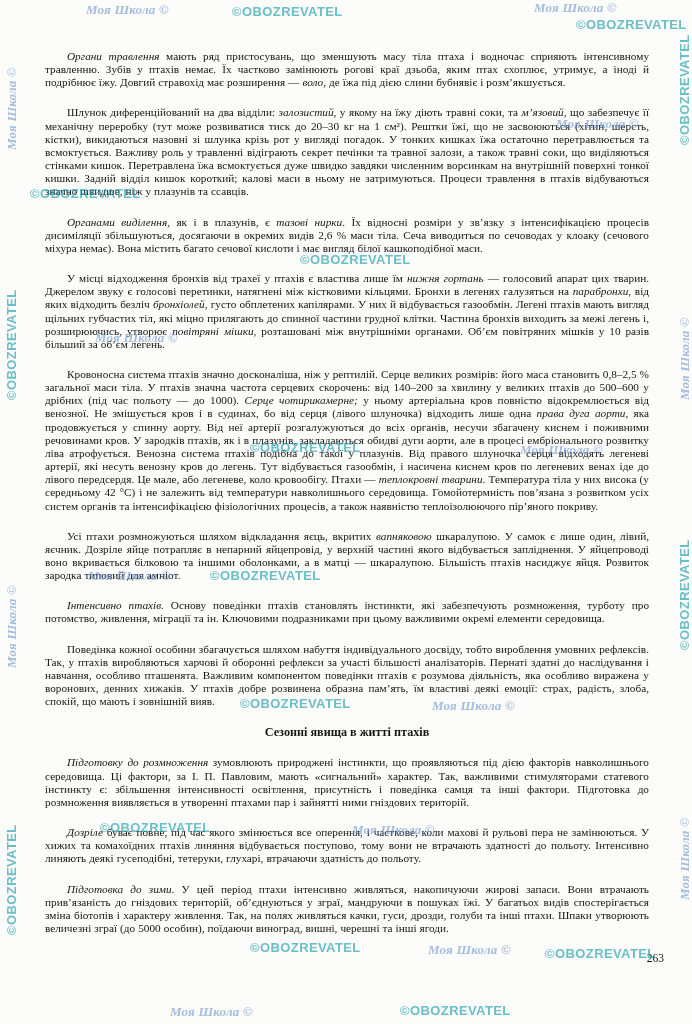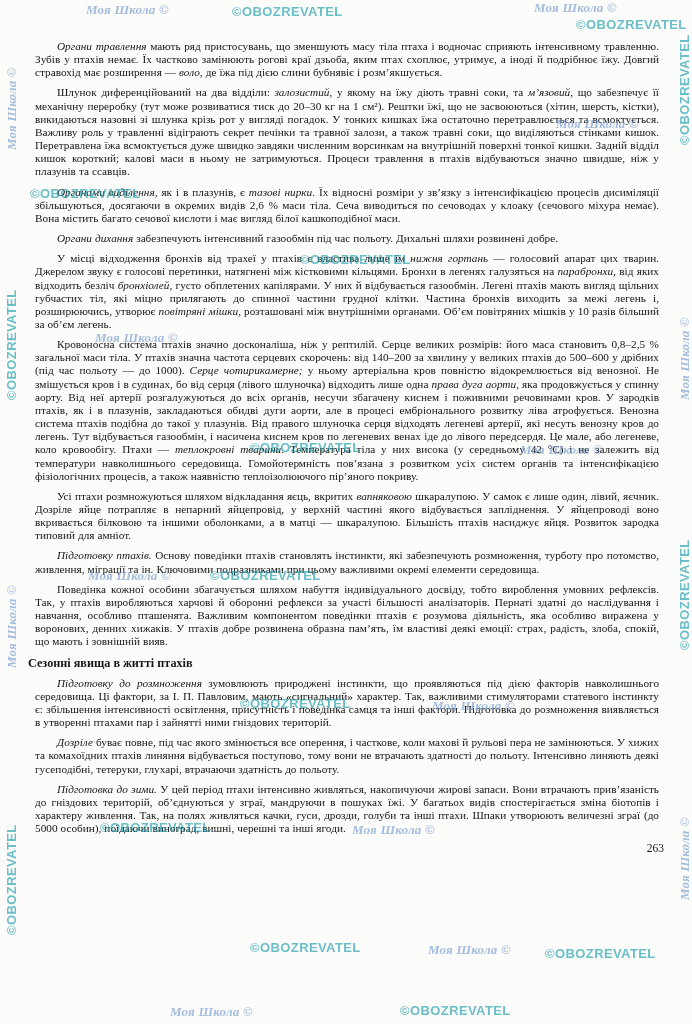--- a/index.html
+++ b/index.html
@@ -6,27 +6,27 @@
   body{
     width:692px;height:1024px;position:relative;overflow:hidden;
     background:#fcfcfa;
     font-family:"Liberation Serif",serif;color:#151515;
   }
   .page{position:absolute;inset:0}
   .text-col{
     position:absolute;left:28px;top:33px;width:638px;
   }
   .text-col p{
-    margin:7px;text-indent:22px;text-align:justify;
+    margin:17px;text-indent:22px;text-align:justify;
     font-size:11.25px;line-height:13.15px;
     word-spacing:0.2px;
   }
   .it{font-style:italic}
   .section-heading{
-    margin:6px 0 5px 0;text-align:left;
+    margin:6px 0 5px 0;text-align:center;
     font-size:12.2px;font-weight:bold;line-height:14px;
   }
   .page-number{
     margin-top:2px;text-align:right;font-size:11.5px;padding-right:2px;
   }
   
   .wm{
     position:absolute;white-space:nowrap;pointer-events:none;
     font-family:"Liberation Sans",sans-serif;font-weight:bold;
     font-size:13px;letter-spacing:0.4px;z-index:5;
@@ -70,25 +70,24 @@
       <span class="wm wm-oboz" style="left: 250px; top: 940px;">©OBOZREVATEL</span>
       <span class="wm wm-school" style="left: 428px; top: 942px;">Моя Школа ©</span>
       <span class="wm wm-oboz" style="left: 545px; top: 946px;">©OBOZREVATEL</span>
       <span class="wm wm-school" style="left: 170px; top: 1004px;">Моя Школа ©</span>
       <span class="wm wm-oboz" style="left: 400px; top: 1003px;">©OBOZREVATEL</span>
     </div>
   <div class="text-col">
       <p><span class="it">Органи травлення</span><span> мають ряд пристосувань, що зменшують масу тіла птаха і водночас сприяють інтенсивному травленню. Зубів у птахів немає. Їх частково замінюють рогові краї дзьоба, яким птах схоплює, утримує, а іноді й подрібнює їжу. Довгий стравохід має розширення — </span><span class="it">воло</span><span>, де їжа під дією слини бубнявіє і розм’якшується.</span></p>
       <p><span>Шлунок диференційований на два відділи: </span><span class="it">залозистий</span><span>, у якому на їжу діють травні соки, та </span><span class="it">м’язовий</span><span>, що забезпечує її механічну переробку (тут може розвиватися тиск до 20–30 кг на 1 см²). Рештки їжі, що не засвоюються (хітин, шерсть, кістки), викидаються назовні зі шлунка крізь рот у вигляді погадок. У тонких кишках їжа остаточно перетравлюється та всмоктується. Важливу роль у травленні відіграють секрет печінки та травної залози, а також травні соки, що виділяються стінками кишок. Перетравлена їжа всмоктується дуже швидко завдяки численним ворсинкам на внутрішній поверхні тонкої кишки. Задній відділ кишок короткий; калові маси в ньому не затримуються. Процеси травлення в птахів відбуваються значно швидше, ніж у плазунів та ссавців.</span></p>
       <p><span class="it">Органами виділення</span><span>, як і в плазунів, є </span><span class="it">тазові нирки</span><span>. Їх відносні розміри у зв’язку з інтенсифікацією процесів дисиміляції збільшуються, досягаючи в окремих видів 2,6 % маси тіла. Сеча виводиться по сечоводах у клоаку (сечового міхура немає). Вона містить багато сечової кислоти і має вигляд білої кашкоподібної маси.</span></p>
-      <p><span class="it">Органи дихання</span><span> забезпечують інтенсивний газообмін під час польоту. Дихальні шляхи розвинені добре.</span></p>
       <p><span>У місці відходження бронхів від трахеї у птахів є властива лише їм </span><span class="it">нижня гортань</span><span> — голосовий апарат цих тварин. Джерелом звуку є голосові перетинки, натягнені між кістковими кільцями. Бронхи в легенях галузяться на </span><span class="it">парабронхи</span><span>, від яких відходить безліч </span><span class="it">бронхіолей</span><span>, густо обплетених капілярами. У них й відбувається газообмін. Легені птахів мають вигляд щільних губчастих тіл, які міцно прилягають до спинної частини грудної клітки. Частина бронхів виходить за межі легень і, розширюючись, утворює </span><span class="it">повітряні мішки</span><span>, розташовані між внутрішніми органами. Об’єм повітряних мішків у 10 разів більший за об’єм легень.</span></p>
       <p><span>Кровоносна система птахів значно досконаліша, ніж у рептилій. Серце великих розмірів: його маса становить 0,8–2,5 % загальної маси тіла. У птахів значна частота серцевих скорочень: від 140–200 за хвилину у великих птахів до 500–600 у дрібних (під час польоту — до 1000). </span><span class="it">Серце чотирикамерне;</span><span> у ньому артеріальна кров повністю відокремлюється від венозної. Не змішується кров і в судинах, бо від серця (лівого шлуночка) відходить лише одна </span><span class="it">права дуга аорти</span><span>, яка продовжується у спинну аорту. Від неї артерії розгалужуються до всіх органів, несучи збагачену киснем і поживними речовинами кров. У зародків птахів, як і в плазунів, закладаються обидві дуги аорти, але в процесі ембріонального розвитку ліва атрофується. Венозна система птахів подібна до такої у плазунів. Від правого шлуночка серця відходять легеневі артерії, які несуть венозну кров до легень. Тут відбувається газообмін, і насичена киснем кров по легеневих венах іде до лівого передсердя. Це мале, або легеневе, коло кровообігу. Птахи — </span><span class="it">теплокровні тварини</span><span>. Температура тіла у них висока (у середньому 42 °С) і не залежить від температури навколишнього середовища. Гомойотермність пов’язана з розвитком усіх систем органів та інтенсифікацією фізіологічних процесів, а також наявністю теплоізолюючого пір’яного покриву.</span></p>
       <p><span>Усі птахи розмножуються шляхом відкладання яєць, вкритих </span><span class="it">вапняковою</span><span> шкаралупою. У самок є лише один, лівий, яєчник. Дозріле яйце потрапляє в непарний яйцепровід, у верхній частині якого відбувається запліднення. У яйцепроводі воно вкривається білковою та іншими оболонками, а в матці — шкаралупою. Більшість птахів насиджує яйця. Розвиток зародка типовий для амніот.</span></p>
-      <p><span class="it">Підготовку птахів.</span><span> Основу поведінки птахів становлять інстинкти, які забезпечують розмноження, турботу про потомство, живлення, міграції та ін. Ключовими подразниками при цьому важливими окремі елементи середовища.</span></p>
+      <p><span class="it">Інтенсивно птахів.</span><span> Основу поведінки птахів становлять інстинкти, які забезпечують розмноження, турботу про потомство, живлення, міграції та ін. Ключовими подразниками при цьому важливими окремі елементи середовища.</span></p>
       <p><span>Поведінка кожної особини збагачується шляхом набуття індивідуального досвіду, тобто вироблення умовних рефлексів. Так, у птахів виробляються харчові й оборонні рефлекси за участі більшості аналізаторів. Пернаті здатні до наслідування і навчання, особливо пташенята. Важливим компонентом поведінки птахів є розумова діяльність, яка особливо виражена у воронових, денних хижаків. У птахів добре розвинена образна пам’ять, їм властиві деякі емоції: страх, радість, злоба, спокій, що мають і зовнішній вияв.</span></p>
       <h2 class="section-heading">Сезонні явища в житті птахів</h2>
       <p><span class="it">Підготовку до розмноження</span><span> зумовлюють природжені інстинкти, що проявляються під дією факторів навколишнього середовища. Ці фактори, за І. П. Павловим, мають «сигнальний» характер. Так, важливими стимуляторами статевого інстинкту є: збільшення інтенсивності освітлення, присутність і поведінка самця та інші фактори. Підготовка до розмноження виявляється в утворенні птахами пар і зайнятті ними гніздових територій.</span></p>
       <p><span class="it">Дозріле</span><span> буває повне, під час якого змінюється все оперення, і часткове, коли махові й рульові пера не замінюються. У хижих та комахоїдних птахів линяння відбувається поступово, тому вони не втрачають здатності до польоту. Інтенсивно линяють деякі гусеподібні, тетеруки, глухарі, втрачаючи здатність до польоту.</span></p>
       <p><span class="it">Підготовка до зими.</span><span> У цей період птахи інтенсивно живляться, накопичуючи жирові запаси. Вони втрачають прив’язаність до гніздових територій, об’єднуються у зграї, мандруючи в пошуках їжі. У багатьох видів спостерігається зміна біотопів і характеру живлення. Так, на полях живляться качки, гуси, дрозди, голуби та інші птахи. Шпаки утворюють величезні зграї (до 5000 особин), поїдаючи виноград, вишні, черешні та інші ягоди.</span></p>
       <div class="page-number">263</div>
     </div>
 </div>
 
 </body></html>

